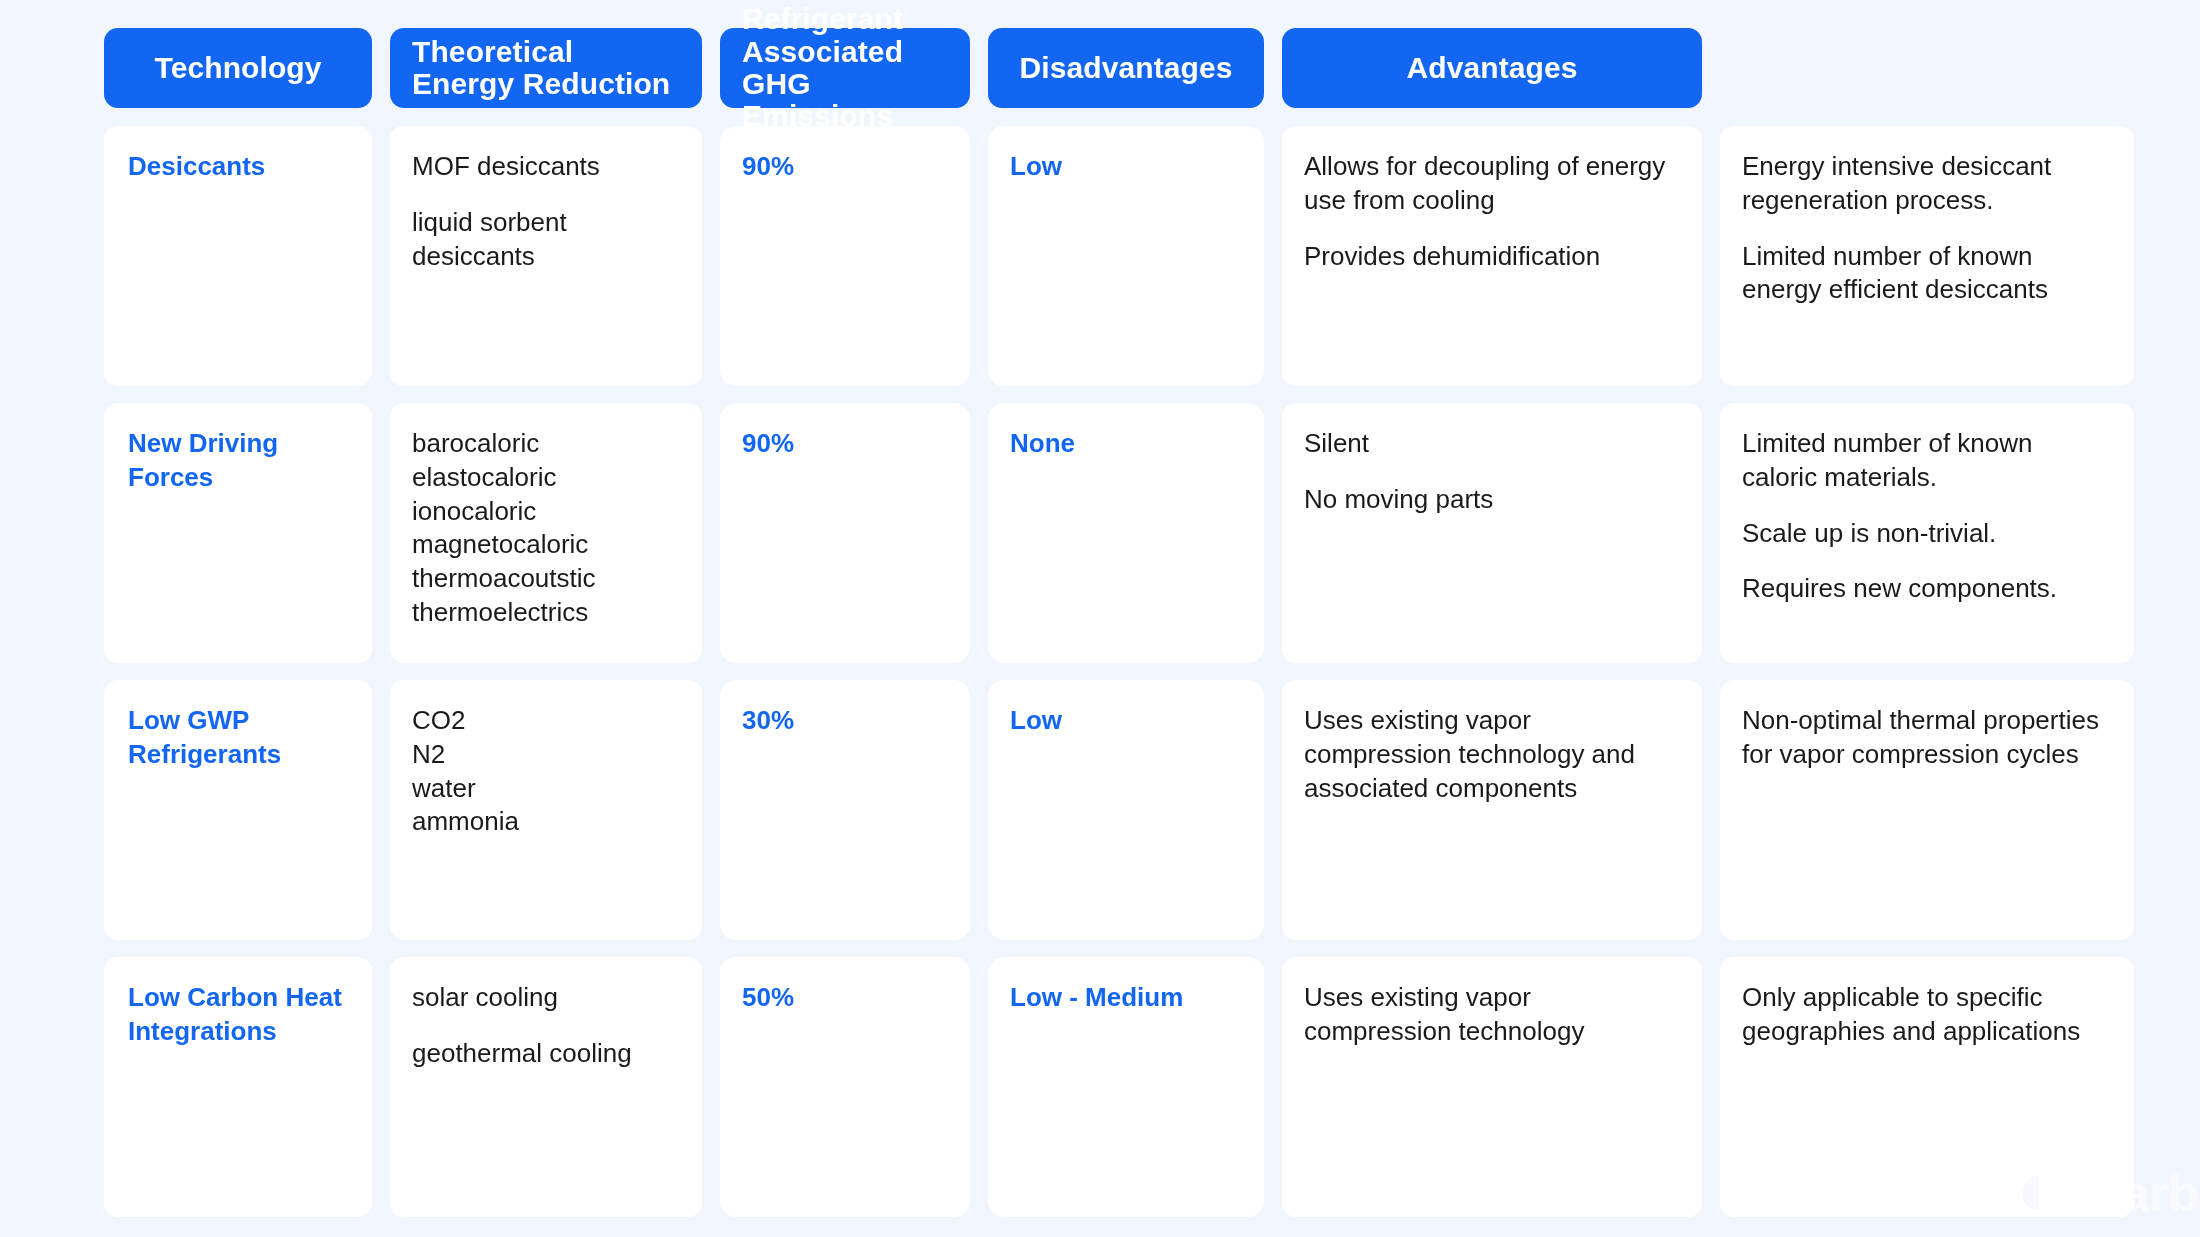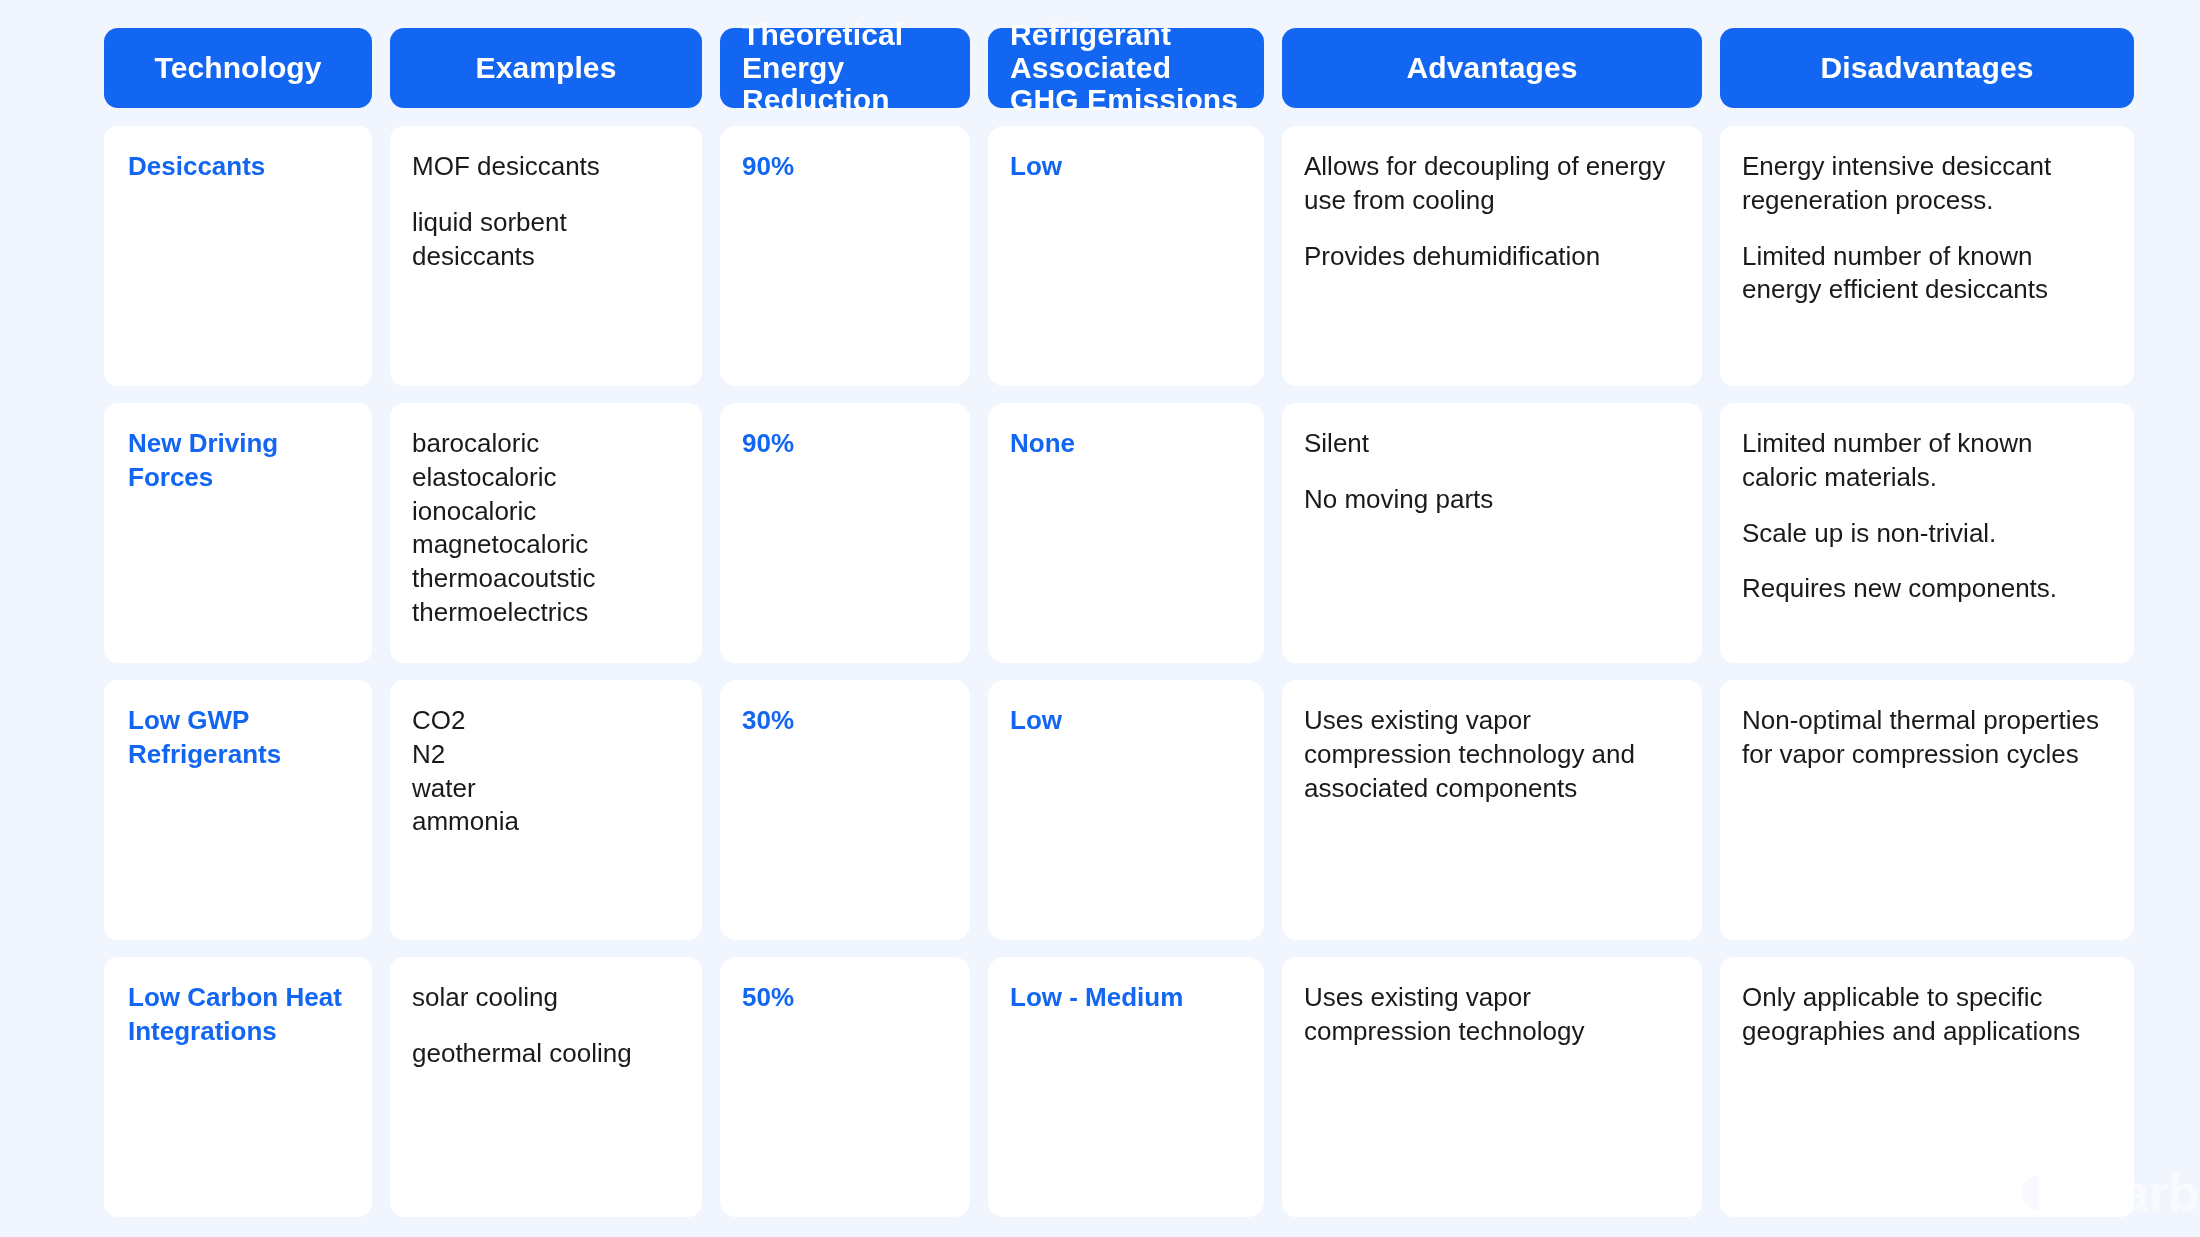--- a/index.html
+++ b/index.html
@@ -112,25 +112,24 @@
     line-height: 1;
   }
 </style>
 </head>
 <body>
 
 <div class="table-wrap">
 
   <div class="grid-row header-row" id="header-row">
       <div class="head-cell center">Technology</div>
-      <div class="head-cell center">Examples</div>
       <div class="head-cell left">Theoretical Energy Reduction</div>
       <div class="head-cell left">Refrigerant Associated GHG Emissions</div>
+      <div class="head-cell center">Disadvantages</div>
       <div class="head-cell center">Advantages</div>
-      <div class="head-cell center">Disadvantages</div>
     </div>
 
   <div id="table-body">
       <div class="grid-row body-row">
         <div class="cell tech">Desiccants</div>
         <div class="cell ">
           <div class="para">MOF desiccants</div>
           <div class="para">liquid sorbent desiccants</div>
         </div>
         <div class="cell metric">90%</div>

